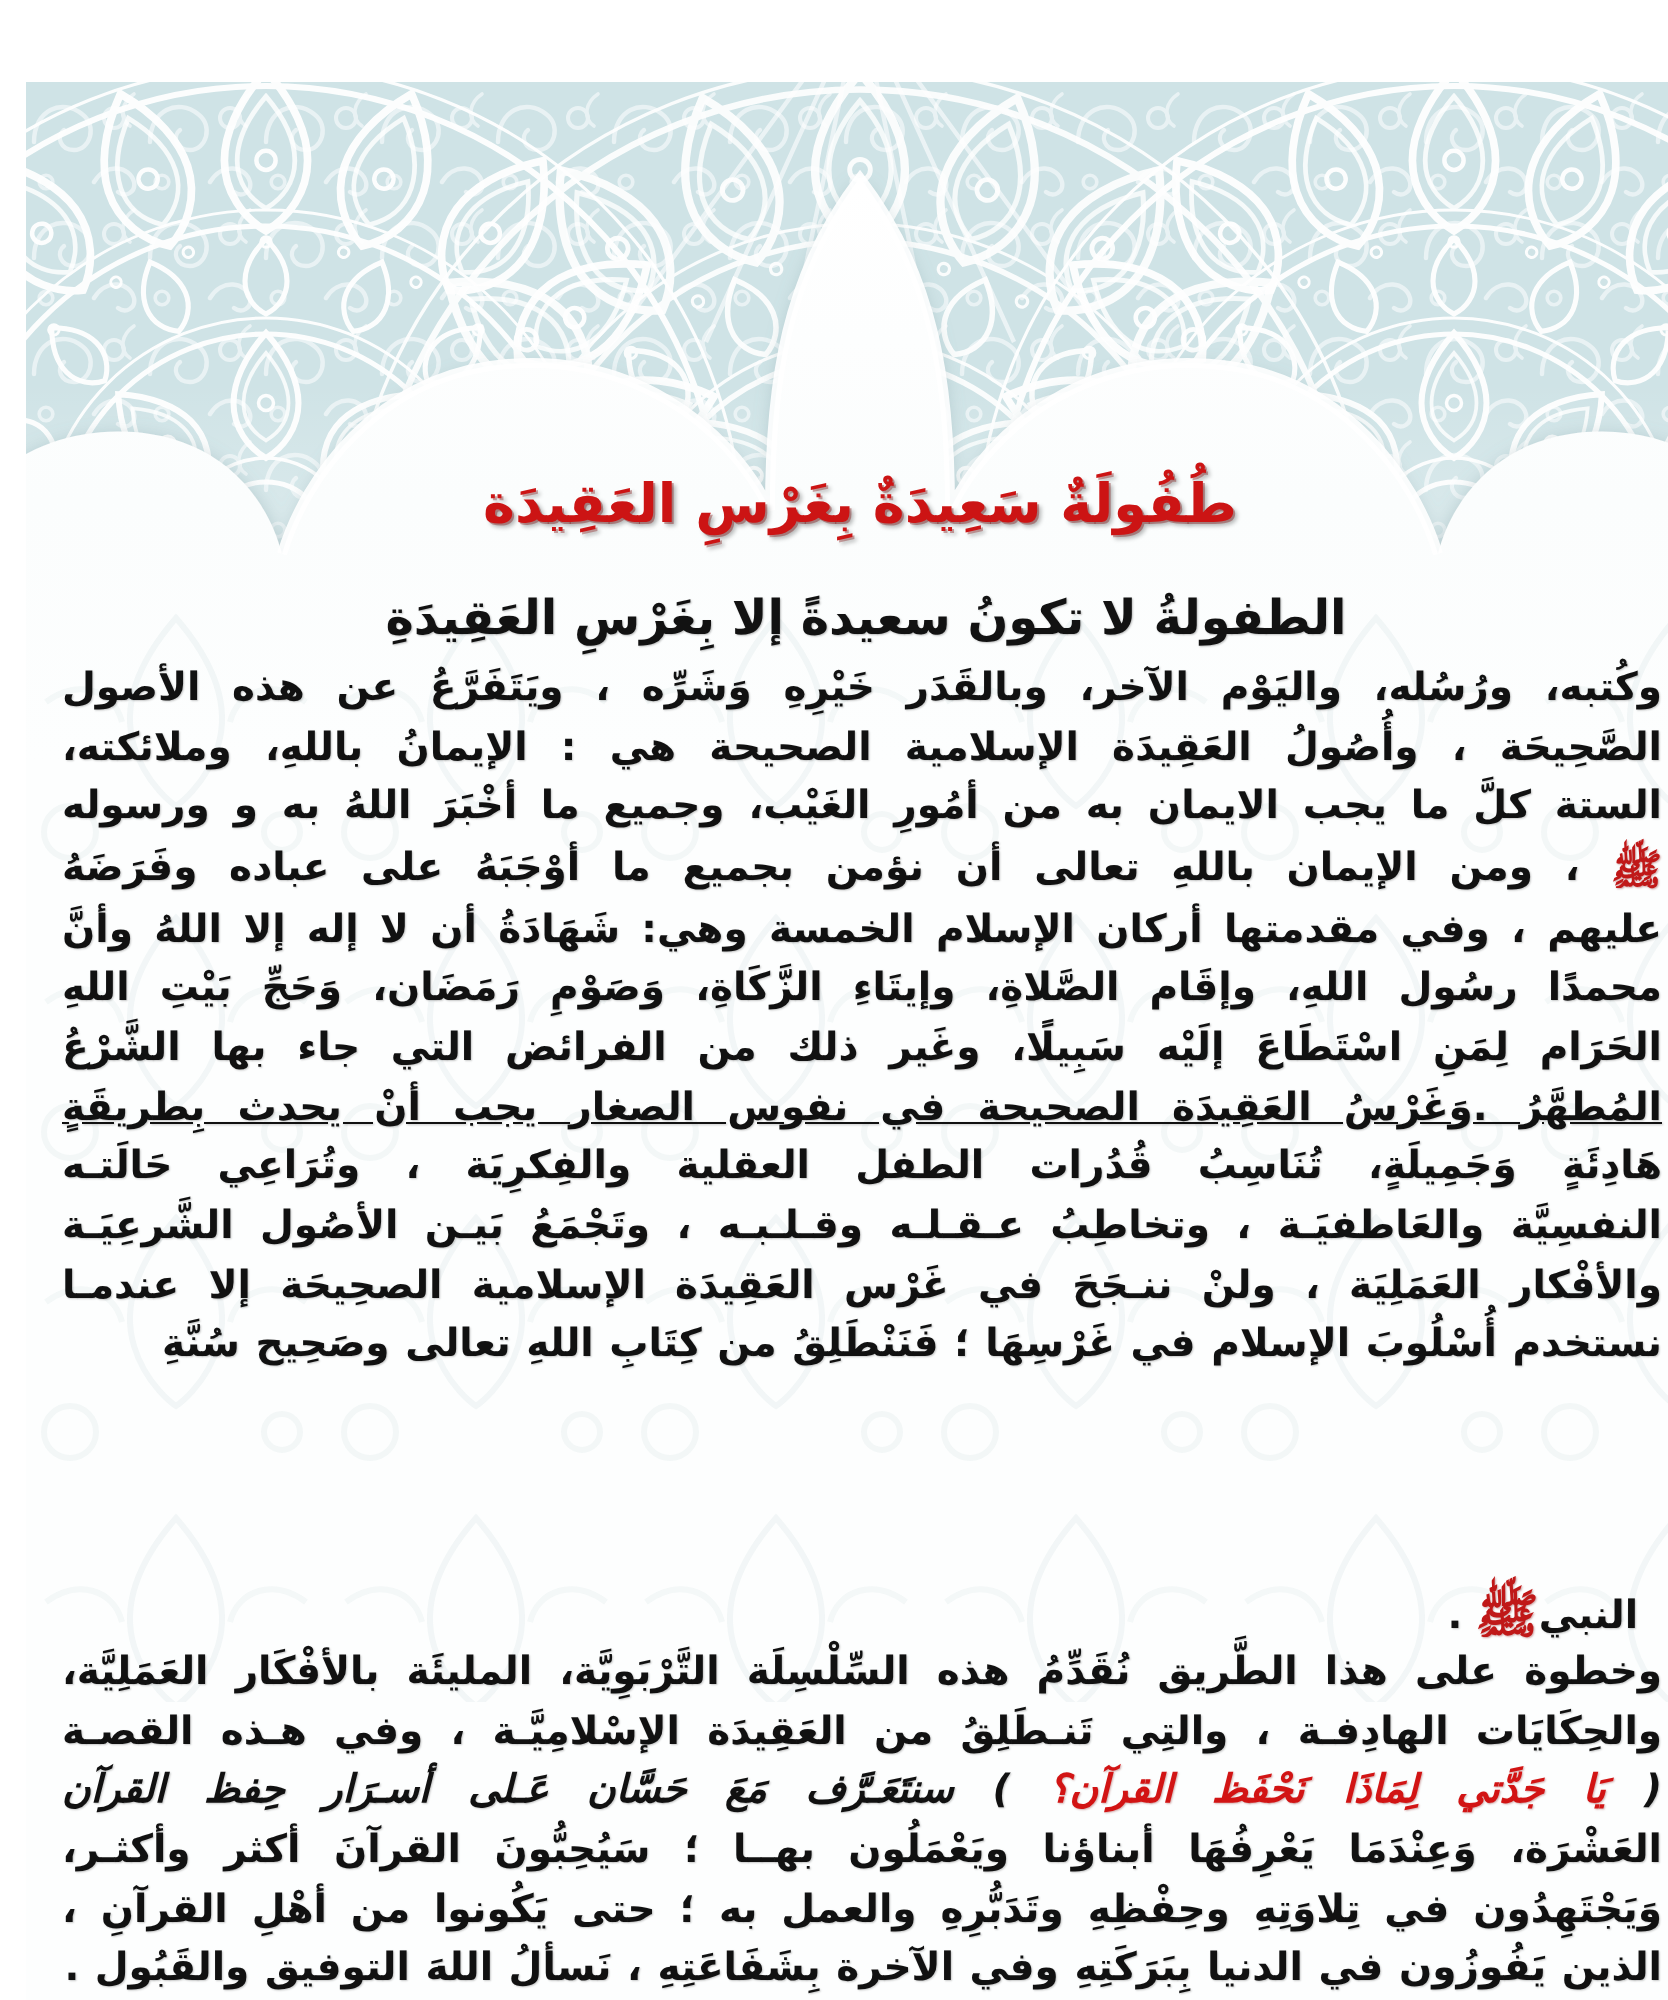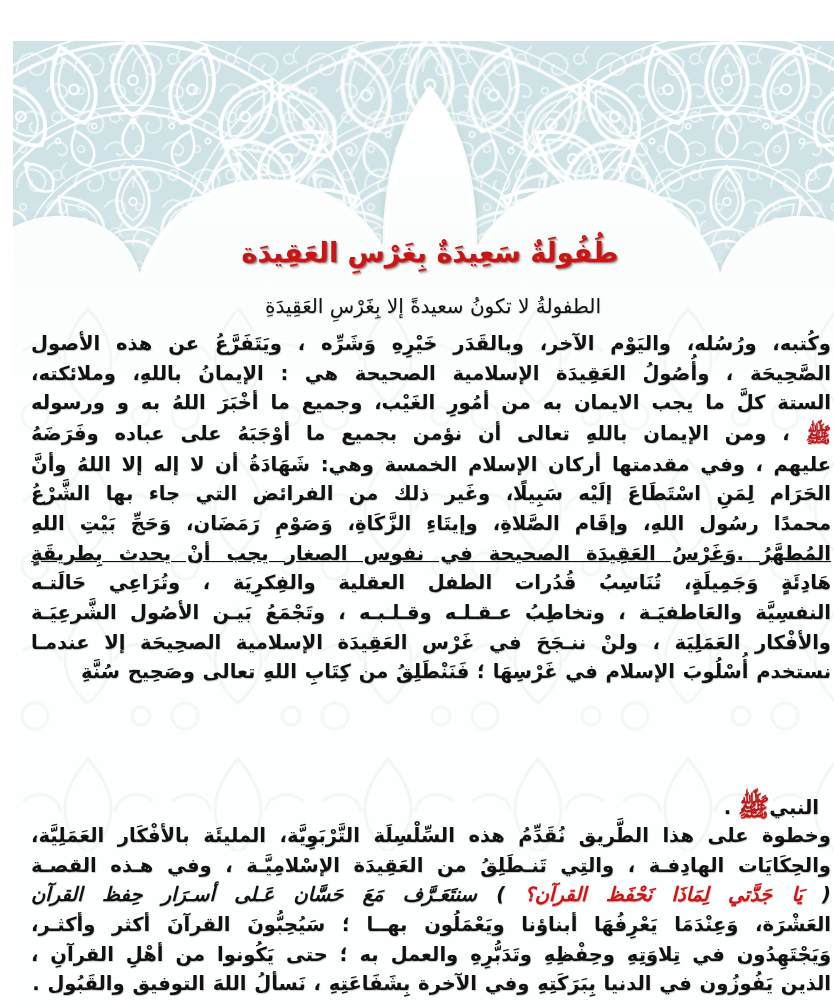--- a/index.html
+++ b/index.html
@@ -54,21 +54,21 @@
     text-align:center;
     font-size:27px;font-weight:bold;line-height:1.15;
     color:#cc1414;
     text-shadow:1px 1px 0 rgba(120,0,0,.35), 2px 2px 2px rgba(0,0,0,.28);
     letter-spacing:0px;
   }
 
   .lede{
     position:absolute;left:120px;top:252px;width:600px;
     text-align:center;
-    font-size:20px;font-weight:normal;line-height:1.35;
+    font-size:24px;font-weight:bold;line-height:1.35;
     color:#121212;
     text-shadow:0.5px 0.5px 1px rgba(0,0,0,.25);
   }
 
   .body-block{
     position:absolute;left:18px;width:800px;
     font-size:19.5px;font-weight:bold;line-height:1.52;
     color:#111111;
     text-align:justify;
     text-align-last:justify;
@@ -304,22 +304,22 @@
     <div class="title">طُفُولَةٌ سَعِيدَةٌ بِغَرْسِ العَقِيدَة</div>
 
     <div class="lede">الطفولةُ لا تكونُ سعيدةً إلا بِغَرْسِ العَقِيدَةِ</div>
 
     <div class="body-block" id="para1">
         <div style="text-align: justify; text-align-last: justify;">وكُتبه، ورُسُله، واليَوْم الآخر، وبالقَدَر خَيْرِهِ وَشَرِّه ، ويَتَفَرَّعُ عن هذه الأصول</div>
         <div style="text-align: justify; text-align-last: justify;">الصَّحِيحَة ، وأُصُولُ العَقِيدَة الإسلامية الصحيحة هي : الإيمانُ باللهِ، وملائكته،</div>
         <div style="text-align: justify; text-align-last: justify;">الستة كلَّ ما يجب الايمان به من أمُورِ الغَيْب، وجميع ما أخْبَرَ اللهُ به و ورسوله</div>
         <div style="text-align: justify; text-align-last: justify;"><span class="saw">ﷺ</span> ، ومن الإيمان باللهِ تعالى أن نؤمن بجميع ما أوْجَبَهُ على عباده وفَرَضَهُ</div>
         <div style="text-align: justify; text-align-last: justify;">عليهم ، وفي مقدمتها أركان الإسلام الخمسة وهي: شَهَادَةُ أن لا إله إلا اللهُ وأنَّ</div>
+        <div style="text-align: justify; text-align-last: justify;">محمدًا رسُول اللهِ، وإقَام الصَّلاةِ، وإيتَاءِ الزَّكَاةِ، وَصَوْمِ رَمَضَان، وَحَجِّ بَيْتِ اللهِ</div>
         <div style="text-align: justify; text-align-last: justify;">الحَرَام لِمَنِ اسْتَطَاعَ إلَيْه سَبِيلًا، وغَير ذلك من الفرائض التي جاء بها الشَّرْعُ</div>
-        <div style="text-align: justify; text-align-last: justify;">محمدًا رسُول اللهِ، وإقَام الصَّلاةِ، وإيتَاءِ الزَّكَاةِ، وَصَوْمِ رَمَضَان، وَحَجِّ بَيْتِ اللهِ</div>
         <div style="text-align: justify; text-align-last: justify; text-decoration: underline;">المُطهَّرُ .وَغَرْسُ العَقِيدَة الصحيحة في نفوس الصغار يجب أنْ يحدث بِطريقَةٍ</div>
         <div style="text-align: justify; text-align-last: justify;">هَادِئَةٍ وَجَمِيلَةٍ، تُنَاسِبُ قُدُرات الطفل العقلية والفِكرِيَة ، وتُرَاعِي حَالَتـه</div>
         <div style="text-align: justify; text-align-last: justify;">النفسِيَّة والعَاطفيَـة ، وتخاطِبُ عـقـلـه وقـلـبـه ، وتَجْمَعُ بَيـن الأصُول الشَّرعِيَـة</div>
         <div style="text-align: justify; text-align-last: justify;">والأفْكار العَمَلِيَة ، ولنْ ننـجَحَ في غَرْس العَقِيدَة الإسلامية الصحِيحَة إلا عندمـا</div>
         <div style="text-align: justify; text-align-last: right;">نستخدم أُسْلُوبَ الإسلام في غَرْسِهَا ؛ فَنَنْطَلِقُ من كِتَابِ اللهِ تعالى وصَحِيح سُنَّةِ</div>
       </div>
 
     <div class="nabi-line">
       <span>النبي</span><span class="saw saw-big">ﷺ</span>
       <span>.</span>

